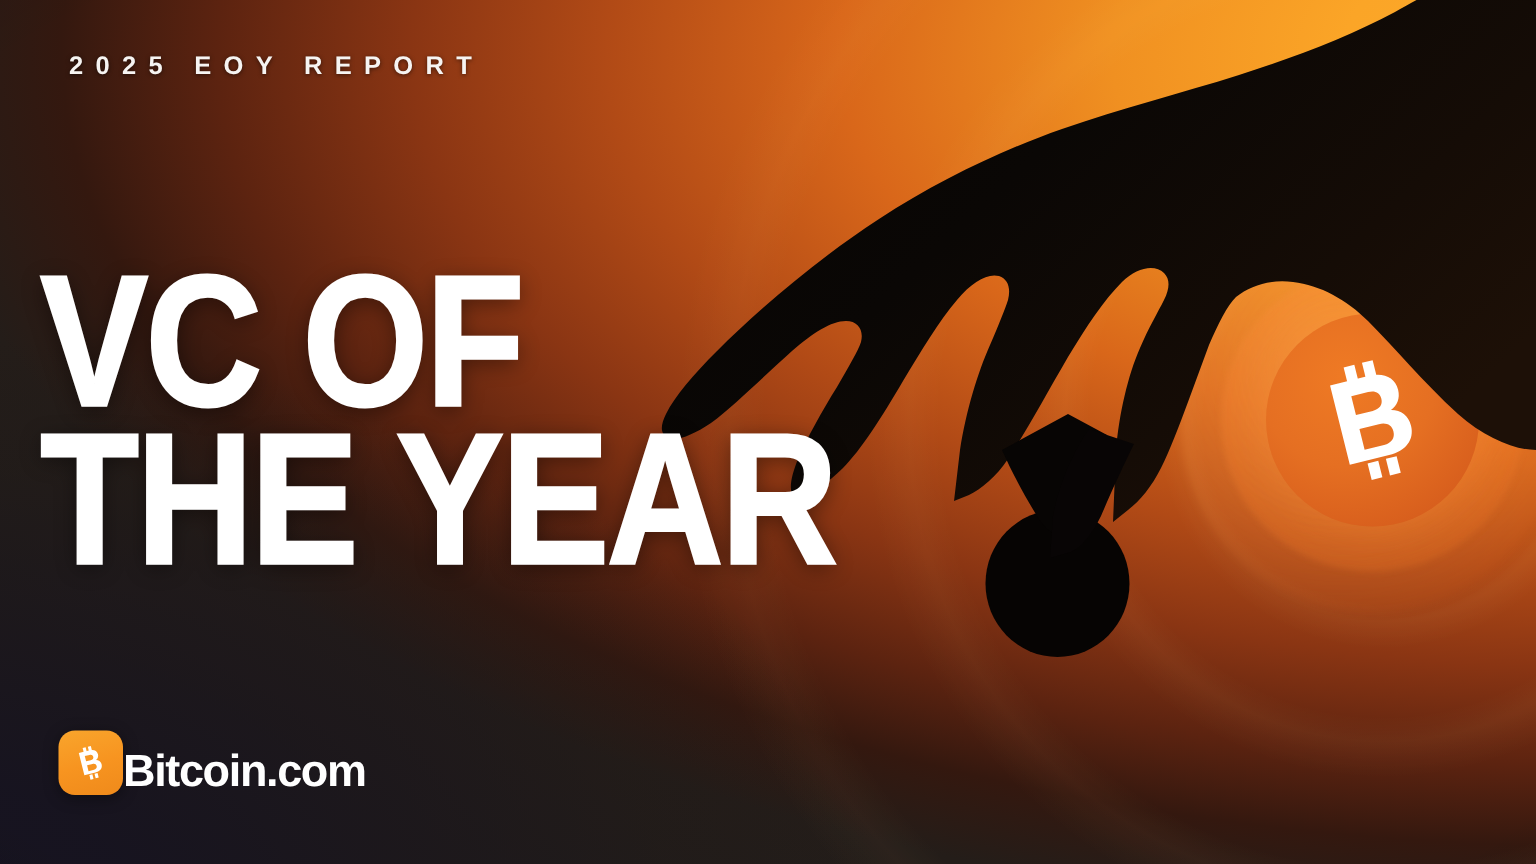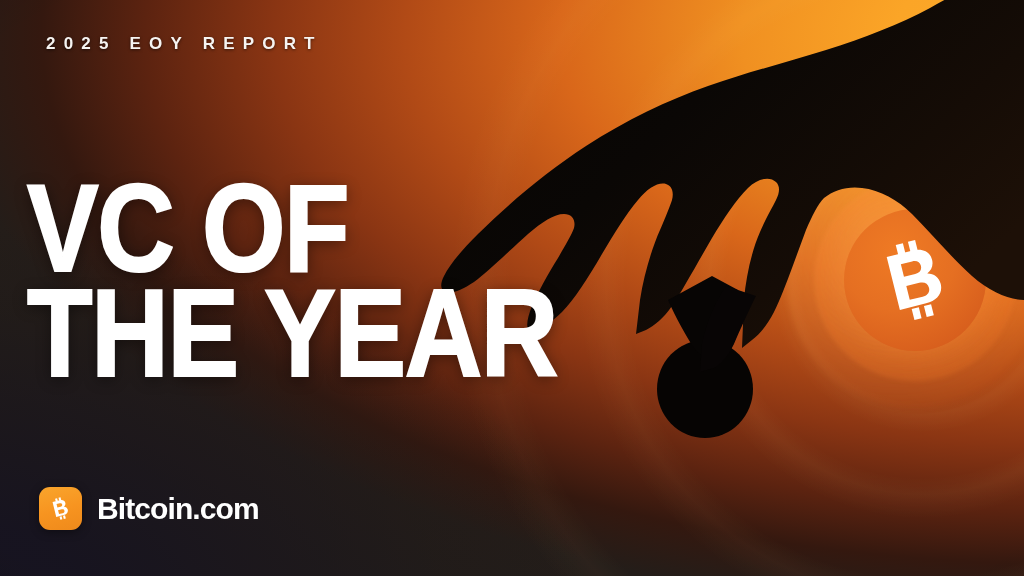--- a/index.html
+++ b/index.html
@@ -176,22 +176,21 @@
     text-shadow: 0 3px 16px rgba(0,0,0,0.45);
     -webkit-text-stroke: 2.2px #ffffff;
   }
 
   
   .brand {
     position: absolute;
     left: 39px;
     top: 487px;
     display: flex;
-    align-items: center;
-    gap: 15px;
+    align-items: flex-end;
   }
   .brand-mark {
     width: 43px;
     height: 43px;
     border-radius: 11px;
     background: linear-gradient(165deg, #f9a52c 0%, #f79420 52%, #ef8a1b 100%);
     display: flex;
     align-items: center;
     justify-content: center;
     box-shadow: 0 2px 10px rgba(0,0,0,0.4);

